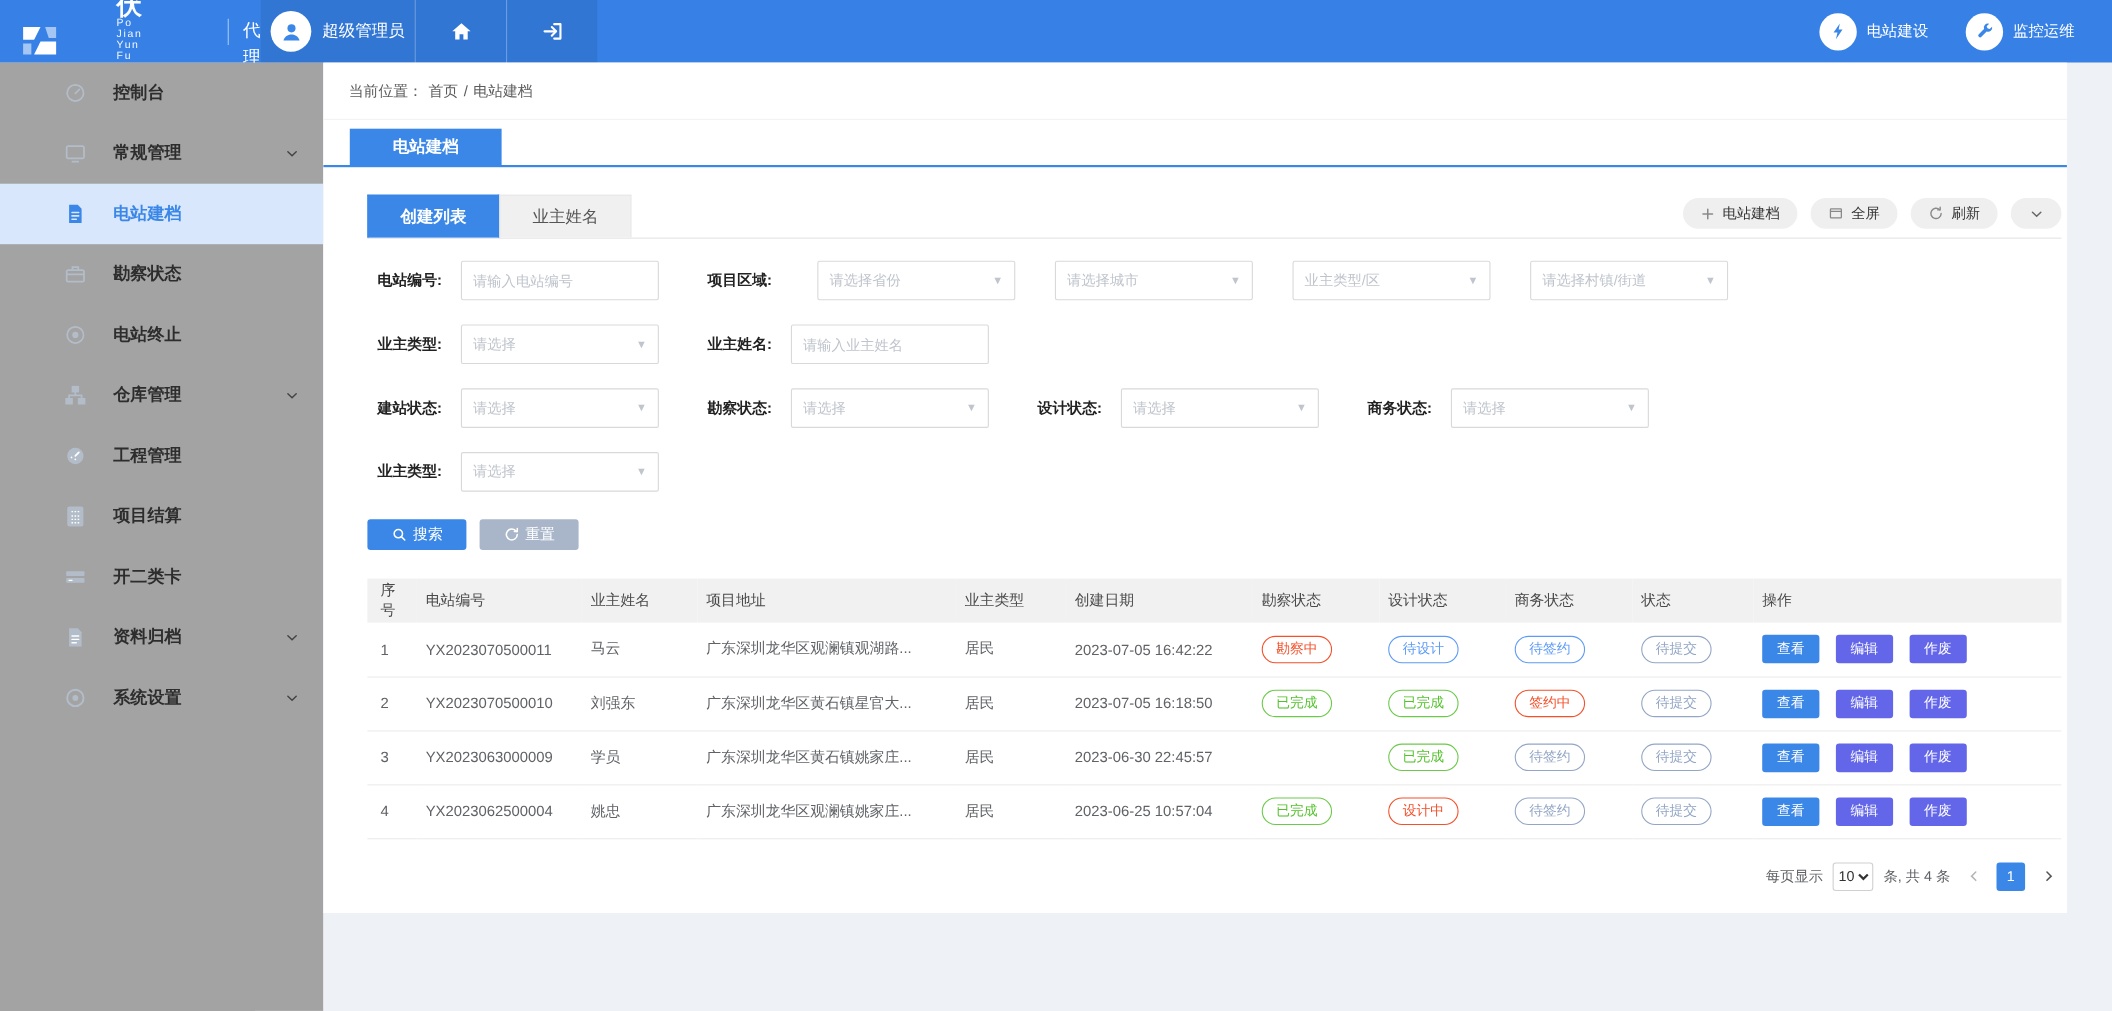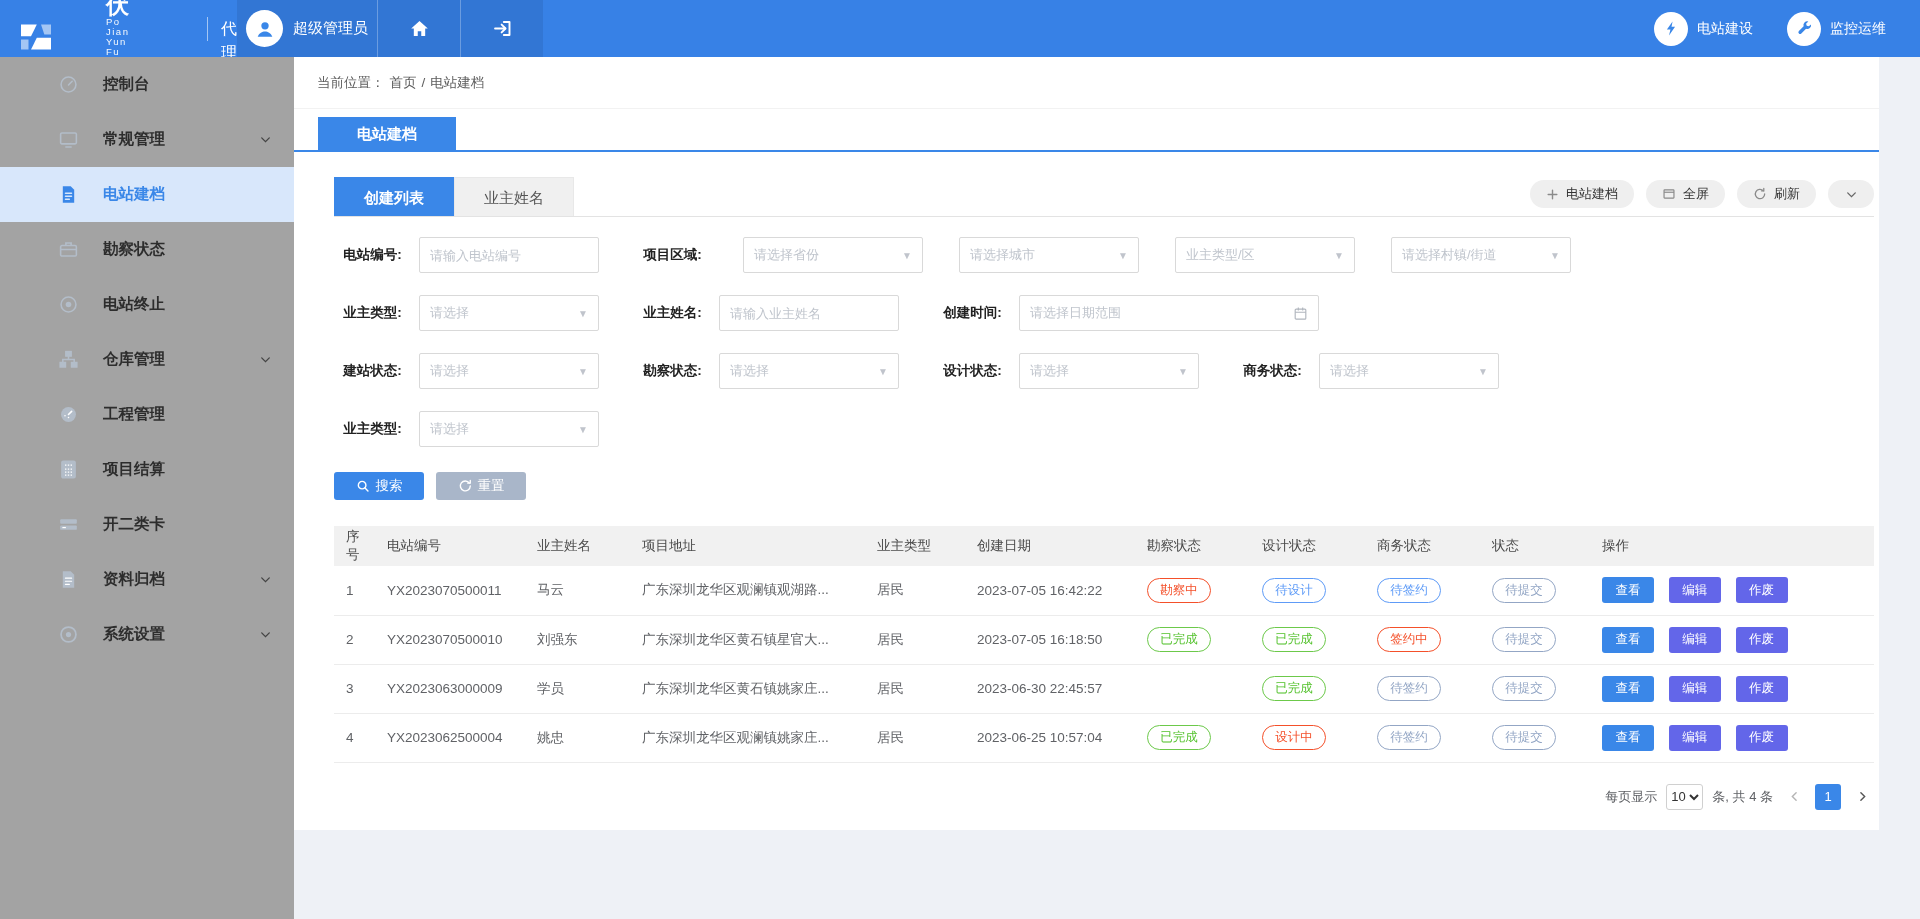--- a/index.html
+++ b/index.html
@@ -375,30 +375,20 @@
             <div class="f-group">
               <span class="f-label">业主类型:</span>
               <div class="f-select">
                   <span class="ph">请选择</span>
                   <span class="arr">▼</span>
                 </div>
             </div>
             <div class="f-group">
               <span class="f-label">业主姓名:</span>
               <input class="f-input" placeholder="请输入业主姓名" style="">
-            </div>
-            <div class="f-group">
-              <span class="f-label">创建时间:</span>
-              <div class="f-select f-date">
-                <span class="ph">请选择日期范围</span>
-                <svg width="15" height="15" viewBox="0 0 24 24" fill="none" stroke="#b0b5bd" stroke-width="1.8">
-                    <rect x="3.5" y="5" width="17" height="16" rx="1.5"></rect>
-                    <path d="M3.5 10h17M8.5 2.5V7M15.5 2.5V7"></path>
-                  </svg>
-              </div>
             </div>
           </div>
 
           <div class="f-row">
             <div class="f-group">
               <span class="f-label">建站状态:</span>
               <div class="f-select">
                   <span class="ph">请选择</span>
                   <span class="arr">▼</span>
                 </div>

